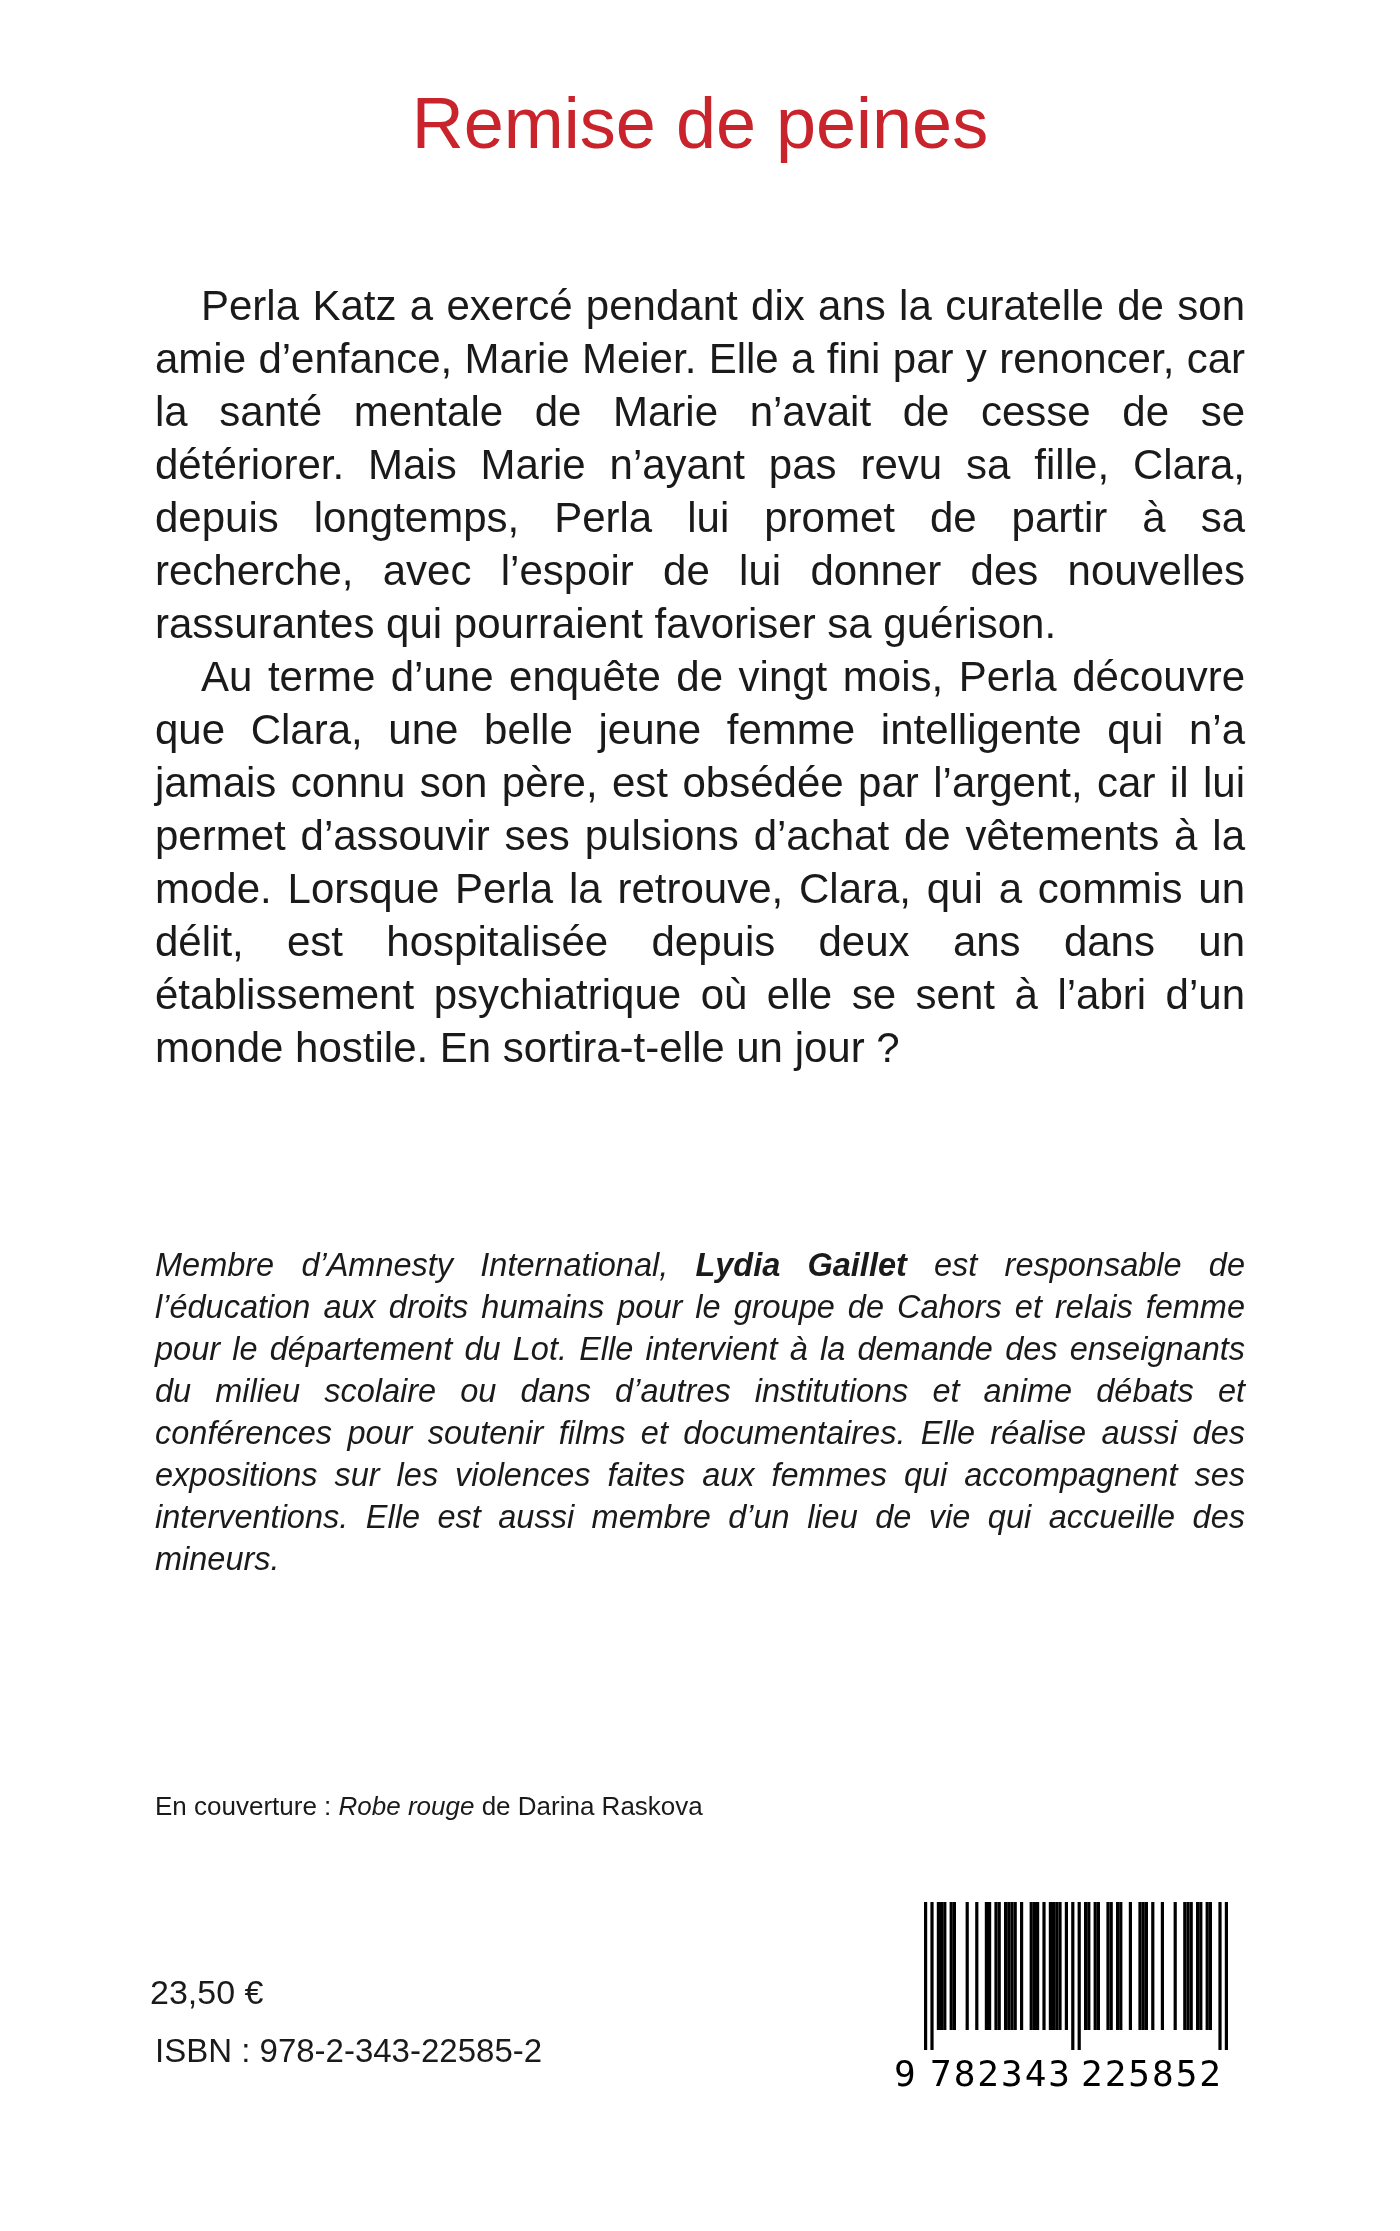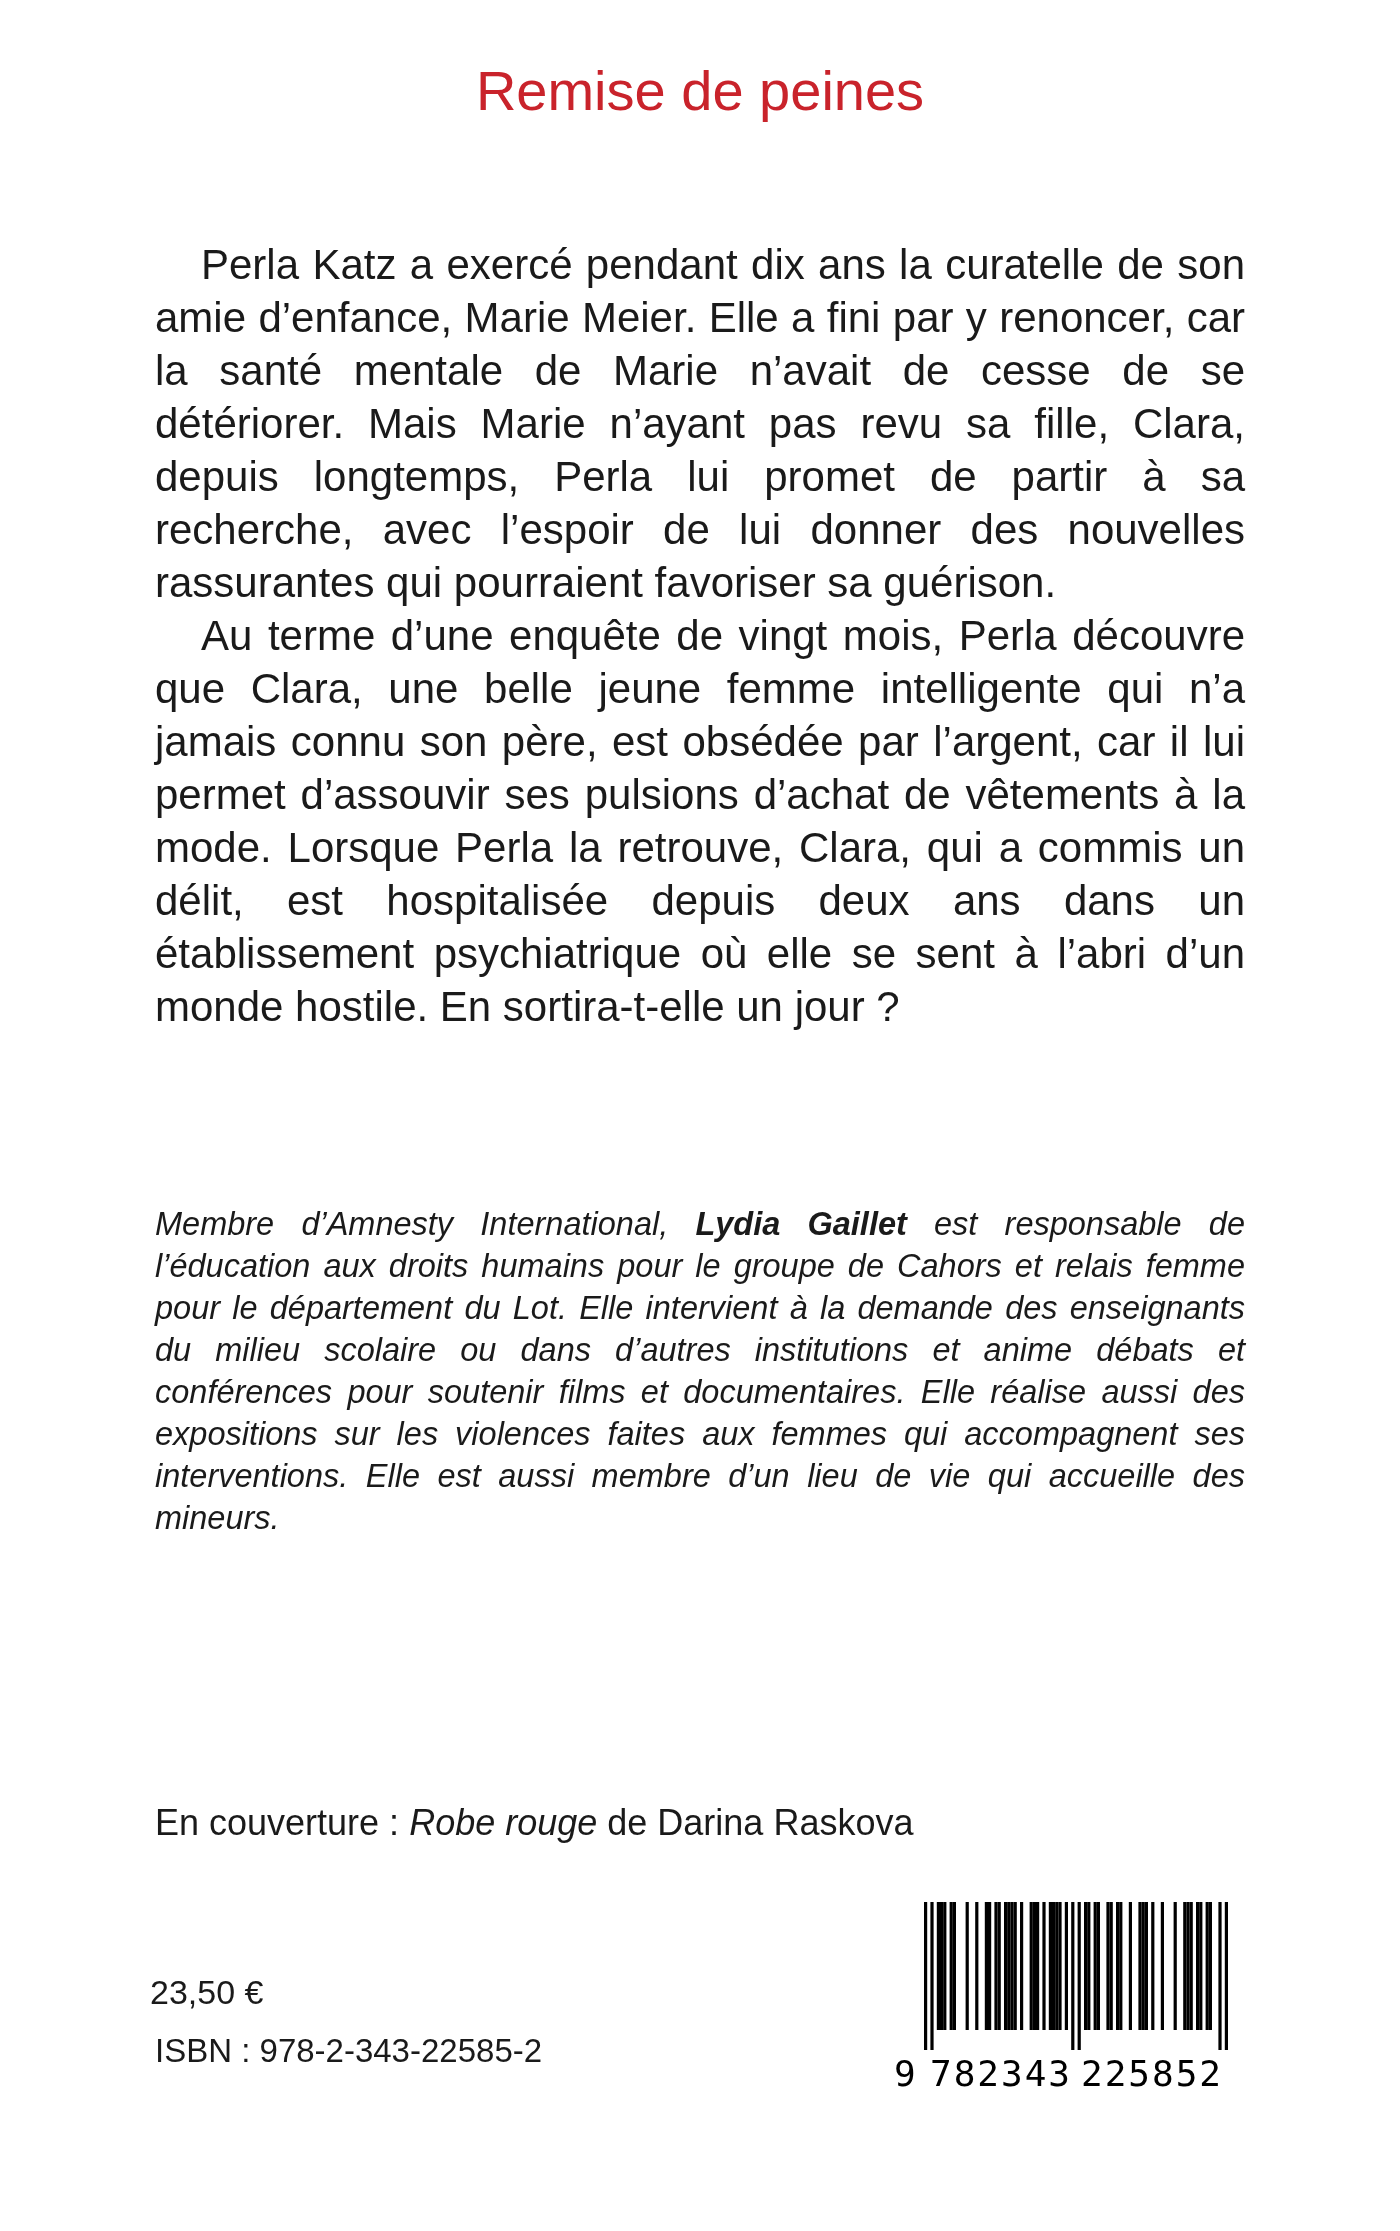--- a/index.html
+++ b/index.html
@@ -9,23 +9,23 @@
     position:relative;
     width:1400px; height:2231px;
     margin:0 auto;
     background:#ffffff;
     font-family:"Liberation Sans", sans-serif;
     color:var(--ink);
     overflow:hidden;
   }
   .book-title {
     margin:0;
-    padding-top:60px;
+    padding-top:84px;
     text-align:center;
-    font-size:56px;
+    font-size:72px;
     line-height:1.1;
     font-weight:normal;
     color:var(--accent);
   }
   .synopsis {
     margin:116px 155px 0 155px;
     font-size:42px;
     line-height:53px;
     text-align:justify;
   }
@@ -34,21 +34,21 @@
     margin:170px 155px 0 155px;
     font-style:italic;
     font-size:32.5px;
     line-height:42px;
     text-align:justify;
   }
   .bio .author-name { font-weight:bold; font-style:italic;margin-top:44px; }
   .cover-credit {
     position:absolute;
     left:155px; top:1765px;
-    font-size:36px;
+    font-size:26px;
     line-height:1.2;
   }
   .cover-credit .artwork { font-style:italic; }
   .isbn {
     position:absolute;
     left:155px; top:1998px;
     font-size:33px;
     line-height:1.2;
     text-align:center;
   }

